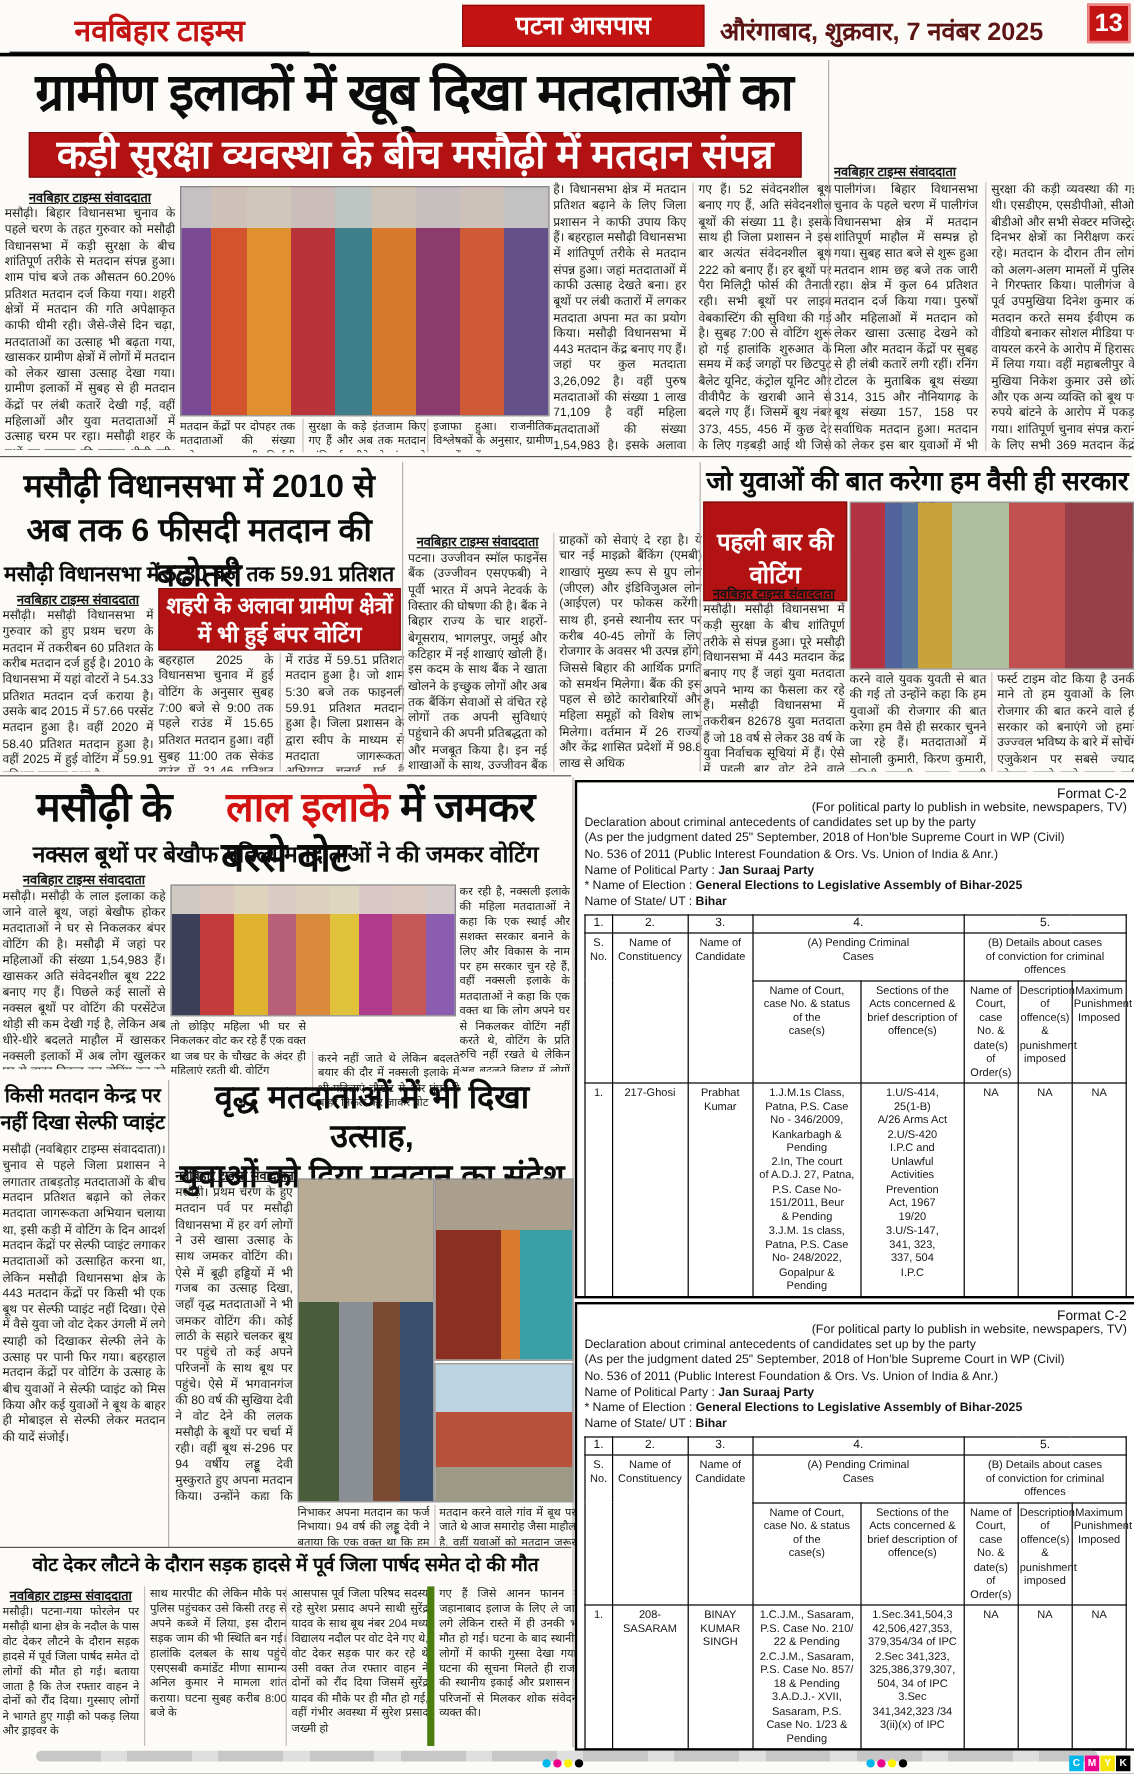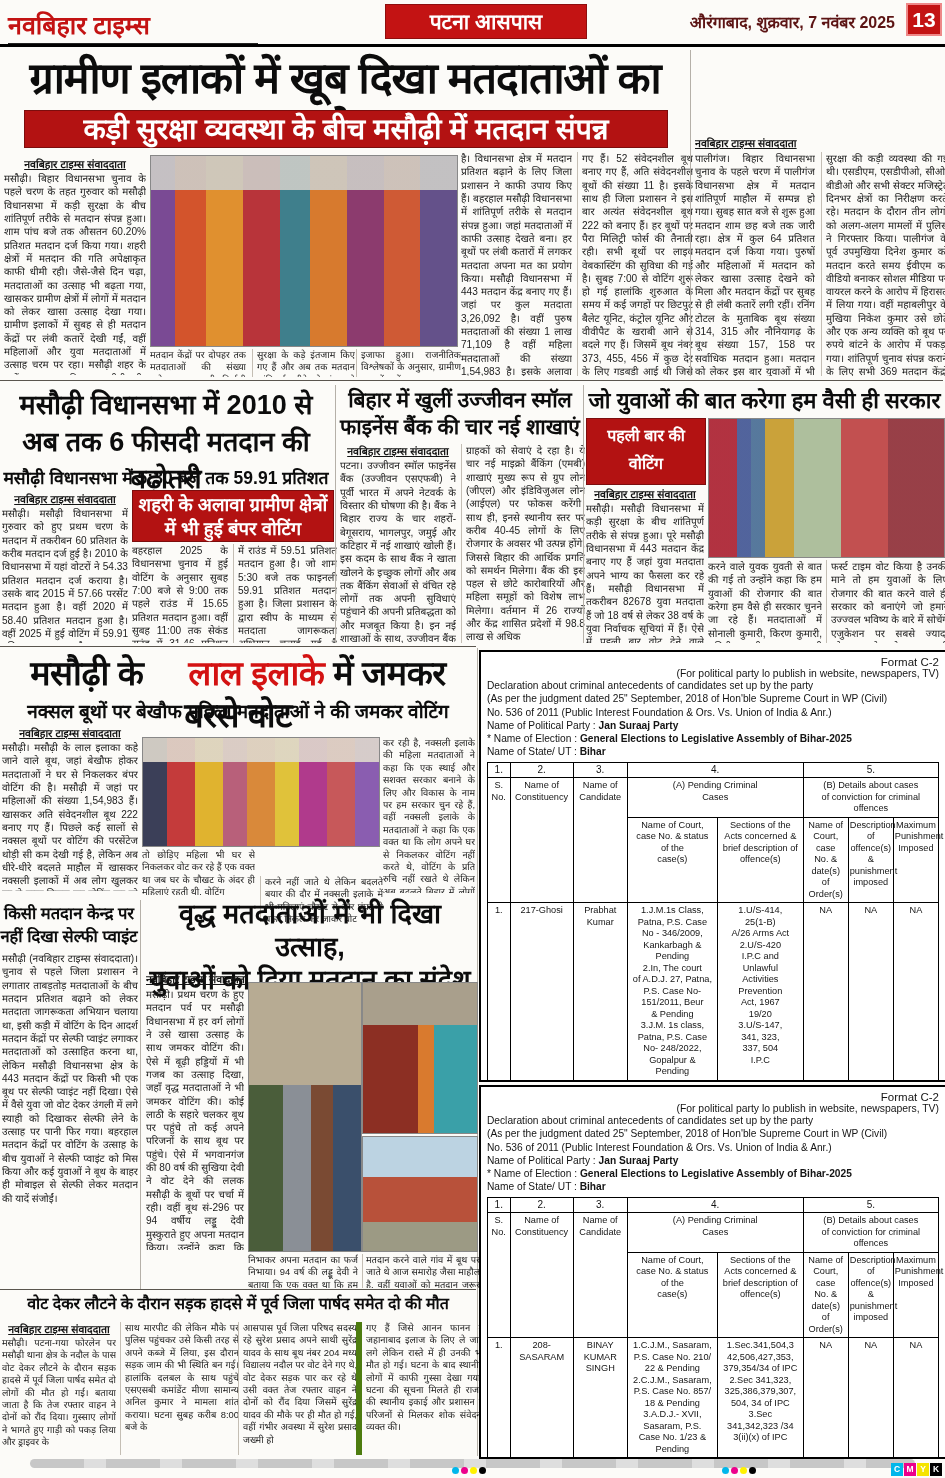--- a/index.html
+++ b/index.html
@@ -1,30 +1,30 @@
 <!DOCTYPE html>
 <html><head>
 <meta charset="utf-8">
 <style>
   html,body{margin:0;padding:0;background:#9b9b9b;}
   #page{position:relative;width:945px;height:1478px;background:#fcfbf8;overflow:hidden;
         font-family:"Liberation Sans","DejaVu Sans",sans-serif;color:#141414;}
-  .abs{position:absolute;}
+  .abs{position:absolute;text-align:center;}
   .bt{font-size:10.1px;line-height:1.32;text-align:justify;overflow:hidden;color:#1b1b1b;}
   .bt.small{font-size:9.4px;}
   .by{font-weight:bold;font-size:10.6px;text-decoration:underline;text-align:center;white-space:nowrap;overflow:hidden;}
   .hl{font-weight:bold;color:#0c0c0c;text-align:center;}
   .redbox{background:#b31212;color:#fff;font-weight:bold;text-align:center;border:1px solid #7c0d0d;}
   .vr{position:absolute;width:1px;background:#b5b0a8;}
   .hr{position:absolute;height:1px;background:#5a554e;}
   .ph{position:absolute;overflow:hidden;border:1px solid #888;}
   
   .masthead{font-size:25px;font-weight:bold;color:#c31313;border-bottom:3px solid #232323;padding-bottom:2px;}
   .badge{background:#c31313;color:#fff;font-weight:bold;font-size:21px;text-align:center;line-height:33px;border:1px solid #8e0e0e;}
-  .dateline{font-size:16px;font-weight:bold;color:#5c1414;text-align:right;}
+  .dateline{font-size:21px;font-weight:bold;color:#5c1414;text-align:left;}
   .pagenum{background:#c31313;color:#fff;font-weight:bold;font-size:21px;text-align:center;line-height:33px;box-shadow:inset 0 0 0 2px #e88;}
   
   .c2{position:absolute;border:2px solid #000;background:#fff;padding:4px 6px;}
   .c2 .fmt{font-weight:normal;font-size:11.5px;text-align:right;}
   .c2 .forline{font-size:10.4px;text-align:right;}
   .c2 .dl{font-size:10.2px;line-height:1.3;}
   .c2 b{font-weight:bold;}
   .grid{border-collapse:collapse;width:100%;table-layout:fixed;margin-top:3px;}
   .grid th,.grid td{border:1px solid #000;font-size:9.2px;line-height:1.25;padding:2px 1px;text-align:center;vertical-align:top;white-space:pre-line;font-weight:normal;}
   .grid .numrow td{padding:1px;font-size:10px;}
@@ -40,21 +40,21 @@
 
 <div id="page">
 
   <div class="abs masthead" style="left:8px;top:7px;width:250px;">नवबिहार टाइम्स</div>
   <div class="abs badge" style="left:385px;top:4px;width:200px;height:33px;">पटना आसपास</div>
   <div class="abs dateline" style="left:600px;top:11px;width:295px;">औरंगाबाद, शुक्रवार, 7 नवंबर 2025</div>
   <div class="abs pagenum" style="left:906px;top:3px;width:36px;height:33px;">13</div>
   <div class="hr" style="left:0;top:44px;width:945px;height:2.5px;background:#000;"></div>
 
   <div class="abs hl" style="left:0;top:52px;width:690px;font-size:43px;line-height:52px;letter-spacing:-1px;">ग्रामीण इलाकों में खूब दिखा मतदाताओं का जोश</div>
-  <div class="abs redbox" style="left:24px;top:110px;width:642px;height:36px;font-size:29px;line-height:36px;">कड़ी सुरक्षा व्यवस्था के बीच मसौढ़ी में मतदान संपन्न</div>
+  <div class="abs redbox" style="left:24px;top:110px;width:642px;height:36px;font-size:33px;line-height:36px;">कड़ी सुरक्षा व्यवस्था के बीच मसौढ़ी में मतदान संपन्न</div>
 
   <div class="abs by" style="left:4px;top:157px;width:142px;">नवबिहार टाइम्स संवाददाता</div>
   <div class="abs bt" style="left:4px;top:172px;width:142px;height:203px;">मसौढ़ी। बिहार विधानसभा चुनाव के पहले चरण के तहत गुरुवार को मसौढ़ी विधानसभा में कड़ी सुरक्षा के बीच शांतिपूर्ण तरीके से मतदान संपन्न हुआ। शाम पांच बजे तक औसतन 60.20% प्रतिशत मतदान दर्ज किया गया। शहरी क्षेत्रों में मतदान की गति अपेक्षाकृत काफी धीमी रही। जैसे-जैसे दिन चढ़ा, मतदाताओं का उत्साह भी बढ़ता गया, खासकर ग्रामीण क्षेत्रों में लोगों में मतदान को लेकर खासा उत्साह देखा गया। ग्रामीण इलाकों में सुबह से ही मतदान केंद्रों पर लंबी कतारें देखी गईं, वहीं महिलाओं और युवा मतदाताओं में उत्साह चरम पर रहा। मसौढ़ी शहर के बूथों पर मतदान की रफ्तार धीमी रही। शहर के कई</div>
 
   <div class="ph" style="left:150px;top:155px;width:306px;height:190px;background:
       linear-gradient(180deg, rgba(205,205,200,.9) 0 18%, rgba(0,0,0,0) 18%),
       linear-gradient(90deg,#7a4a94 0 8%,#d3542c 8% 18%,#e0902f 18% 30%,#b8343a 30% 42%,#3f7f8c 42% 52%,#d77a2e 52% 64%,#8c3b6e 64% 76%,#cf5a35 76% 88%,#64518a 88% 100%);"></div>
 
   <div class="abs bt small" style="left:150px;top:349px;width:96px;height:28px;">मतदान केंद्रों पर दोपहर तक मतदाताओं की संख्या अपेक्षाकृत कम रही। निर्वाची कार्यालय से बताया कि सभी मतदान प्रतिशत में</div>
   <div class="abs bt small" style="left:252px;top:349px;width:98px;height:28px;border-left:1px solid #c4beb4;padding-left:4px;">सुरक्षा के कड़े इंतजाम किए गए हैं और अब तक मतदान शांतिपूर्ण तरीके से संपन्न हो रहा है। इलाके में शाम तक मतदान प्रतिशत में</div>
@@ -75,31 +75,27 @@
   <div class="abs by" style="left:2px;top:492px;width:126px;">नवबिहार टाइम्स संवाददाता</div>
   <div class="abs bt" style="left:2px;top:507px;width:126px;height:136px;">मसौढ़ी। मसौढ़ी विधानसभा में गुरुवार को हुए प्रथम चरण के मतदान में तकरीबन 60 प्रतिशत के करीब मतदान दर्ज हुई है। 2010 के विधानसभा में यहां वोटरों ने 54.33 प्रतिशत मतदान दर्ज कराया है। उसके बाद 2015 में 57.66 परसेंट मतदान हुआ है। वहीं 2020 में 58.40 प्रतिशत मतदान हुआ है। वहीं 2025 में हुई वोटिंग में 59.91 प्रतिशत मतदान हुआ है।</div>
   <div class="abs redbox" style="left:132px;top:490px;width:200px;height:48px;font-size:18.5px;line-height:24px;padding-top:2px;">
     <span>शहरी के अलावा ग्रामीण क्षेत्रों</span><br>
     <span>में भी हुई बंपर वोटिंग</span>
   </div>
   <div class="abs bt" style="left:132px;top:544px;width:96px;height:99px;">बहरहाल 2025 के विधानसभा चुनाव में हुई वोटिंग के अनुसार सुबह 7:00 बजे से 9:00 तक पहले राउंड में 15.65 प्रतिशत मतदान हुआ। वहीं सुबह 11:00 तक सेकंड राउंड में 31.46 प्रतिशत मतदान हुआ, दोपहर 1:00 बजे तीसरे राउंड में 48.06 प्रतिशत मतदान हुआ है। दोपहर 3:00 बजे चौथे राउंड में 56.5 प्रतिशत मतदान हुआ है पांचवें</div>
   <div class="abs bt" style="left:233px;top:544px;width:99px;height:99px;border-left:1px solid #c4beb4;padding-left:4px;">में राउंड में 59.51 प्रतिशत मतदान हुआ है। जो शाम 5:30 बजे तक फाइनली 59.91 प्रतिशत मतदान हुआ है। जिला प्रशासन के द्वारा स्वीप के माध्यम से मतदाता जागरूकता अभियान चलाई गई है जिसकी बदौलत मतदान प्रतिशत में बढ़ोतरी हुई है शहरी क्षेत्र के अलावा ग्रामीण क्षेत्रों में बंपर वोटिंग हुई है।</div>
 
   <div class="vr" style="left:335px;top:385px;height:258px;"></div>
-  <div class="abs hl" style="left:340px;top:386px;width:240px;font-size:21px;line-height:27px;">
-    <span>बिहार में खुलीं उज्जीवन स्मॉल</span><br>
-    <span>फाइनेंस बैंक की चार नई शाखाएं</span>
-  </div>
   <div class="abs by" style="left:340px;top:444px;width:116px;">नवबिहार टाइम्स संवाददाता</div>
   <div class="abs bt" style="left:340px;top:459px;width:116px;height:184px;">पटना। उज्जीवन स्मॉल फाइनेंस बैंक (उज्जीवन एसएफबी) ने पूर्वी भारत में अपने नेटवर्क के विस्तार की घोषणा की है। बैंक ने बिहार राज्य के चार शहरों- बेगूसराय, भागलपुर, जमुई और कटिहार में नई शाखाएं खोली हैं। इस कदम के साथ बैंक ने खाता खोलने के इच्छुक लोगों और अब तक बैंकिंग सेवाओं से वंचित रहे लोगों तक अपनी सुविधाएं पहुंचाने की अपनी प्रतिबद्धता को और मजबूत किया है। इन नई शाखाओं के साथ, उज्जीवन बैंक अब बिहार में अपने 26 बैंकिंग शाखाओं के जरिए राज्य के लोगों को अपनी सेवाएं दे रहा है। इसका नेटवर्क</div>
   <div class="abs bt" style="left:461px;top:444px;width:119px;height:199px;border-left:1px solid #c4beb4;padding-left:4px;">ग्राहकों को सेवाएं दे रहा है। ये चार नई माइक्रो बैंकिंग (एमबी) शाखाएं मुख्य रूप से ग्रुप लोन (जीएल) और इंडिविजुअल लोन (आईएल) पर फोकस करेंगी। साथ ही, इनसे स्थानीय स्तर पर करीब 40-45 लोगों के लिए रोजगार के अवसर भी उत्पन्न होंगे, जिससे बिहार की आर्थिक प्रगति को समर्थन मिलेगा। बैंक की इस पहल से छोटे कारोबारियों और महिला समूहों को विशेष लाभ मिलेगा। वर्तमान में 26 राज्यों और केंद्र शासित प्रदेशों में 98.8 लाख से अधिक</div>
 
   <div class="vr" style="left:583px;top:385px;height:258px;"></div>
   <div class="abs hl" style="left:586px;top:384px;width:357px;font-size:22px;">जो युवाओं की बात करेगा हम वैसी ही सरकार चुनेंगे</div>
-  <div class="abs redbox" style="left:586px;top:418px;width:118px;height:62px;font-size:16px;line-height:28px;padding-top:3px;">
+  <div class="abs redbox" style="left:586px;top:418px;width:118px;height:62px;font-size:20px;line-height:28px;padding-top:19px;">
     <span>पहली बार की</span><br>
     <span>वोटिंग</span>
   </div>
   <div class="abs by" style="left:586px;top:487px;width:118px;">नवबिहार टाइम्स संवाददाता</div>
   <div class="abs bt" style="left:586px;top:502px;width:118px;height:141px;">मसौढ़ी। मसौढ़ी विधानसभा में कड़ी सुरक्षा के बीच शांतिपूर्ण तरीके से संपन्न हुआ। पूरे मसौढ़ी विधानसभा में 443 मतदान केंद्र बनाए गए हैं जहां युवा मतदाता अपने भाग्य का फैसला कर रहे हैं। मसौढ़ी विधानसभा में तकरीबन 82678 युवा मतदाता हैं जो 18 वर्ष से लेकर 38 वर्ष के युवा निर्वाचक सूचियां में हैं। ऐसे में पहली बार वोट देने वाले युवाओं में काफी उत्साह देखने को मिला है। मसौढ़ी विधानसभा में पहली बार वोटिंग</div>
   <div class="ph" style="left:708px;top:418px;width:235px;height:138px;background:
       linear-gradient(90deg, rgba(178,49,66,.85) 0 12%, rgba(58,110,181,.8) 12% 24%, rgba(0,0,0,0) 24% 76%, rgba(178,49,66,.75) 76% 100%),
       linear-gradient(90deg,#b03a3a 0 18%,#caa23a 18% 36%,#aebf9d 36% 56%,#c25050 56% 76%,#4a6b57 76% 100%),
       linear-gradient(180deg,#93372f 0 30%,#d9d2c3 30% 100%);"></div>
   <div class="abs bt" style="left:708px;top:560px;width:114px;height:83px;">करने वाले युवक युवती से बात की गई तो उन्होंने कहा कि हम युवाओं की रोजगार की बात करेगा हम वैसे ही सरकार चुनने जा रहे हैं। मतदाताओं में सोनाली कुमारी, किरण कुमारी, रागिनी कुमारी, सुषमा कुमारी आदि युवा मतदाताओं ने जो</div>

